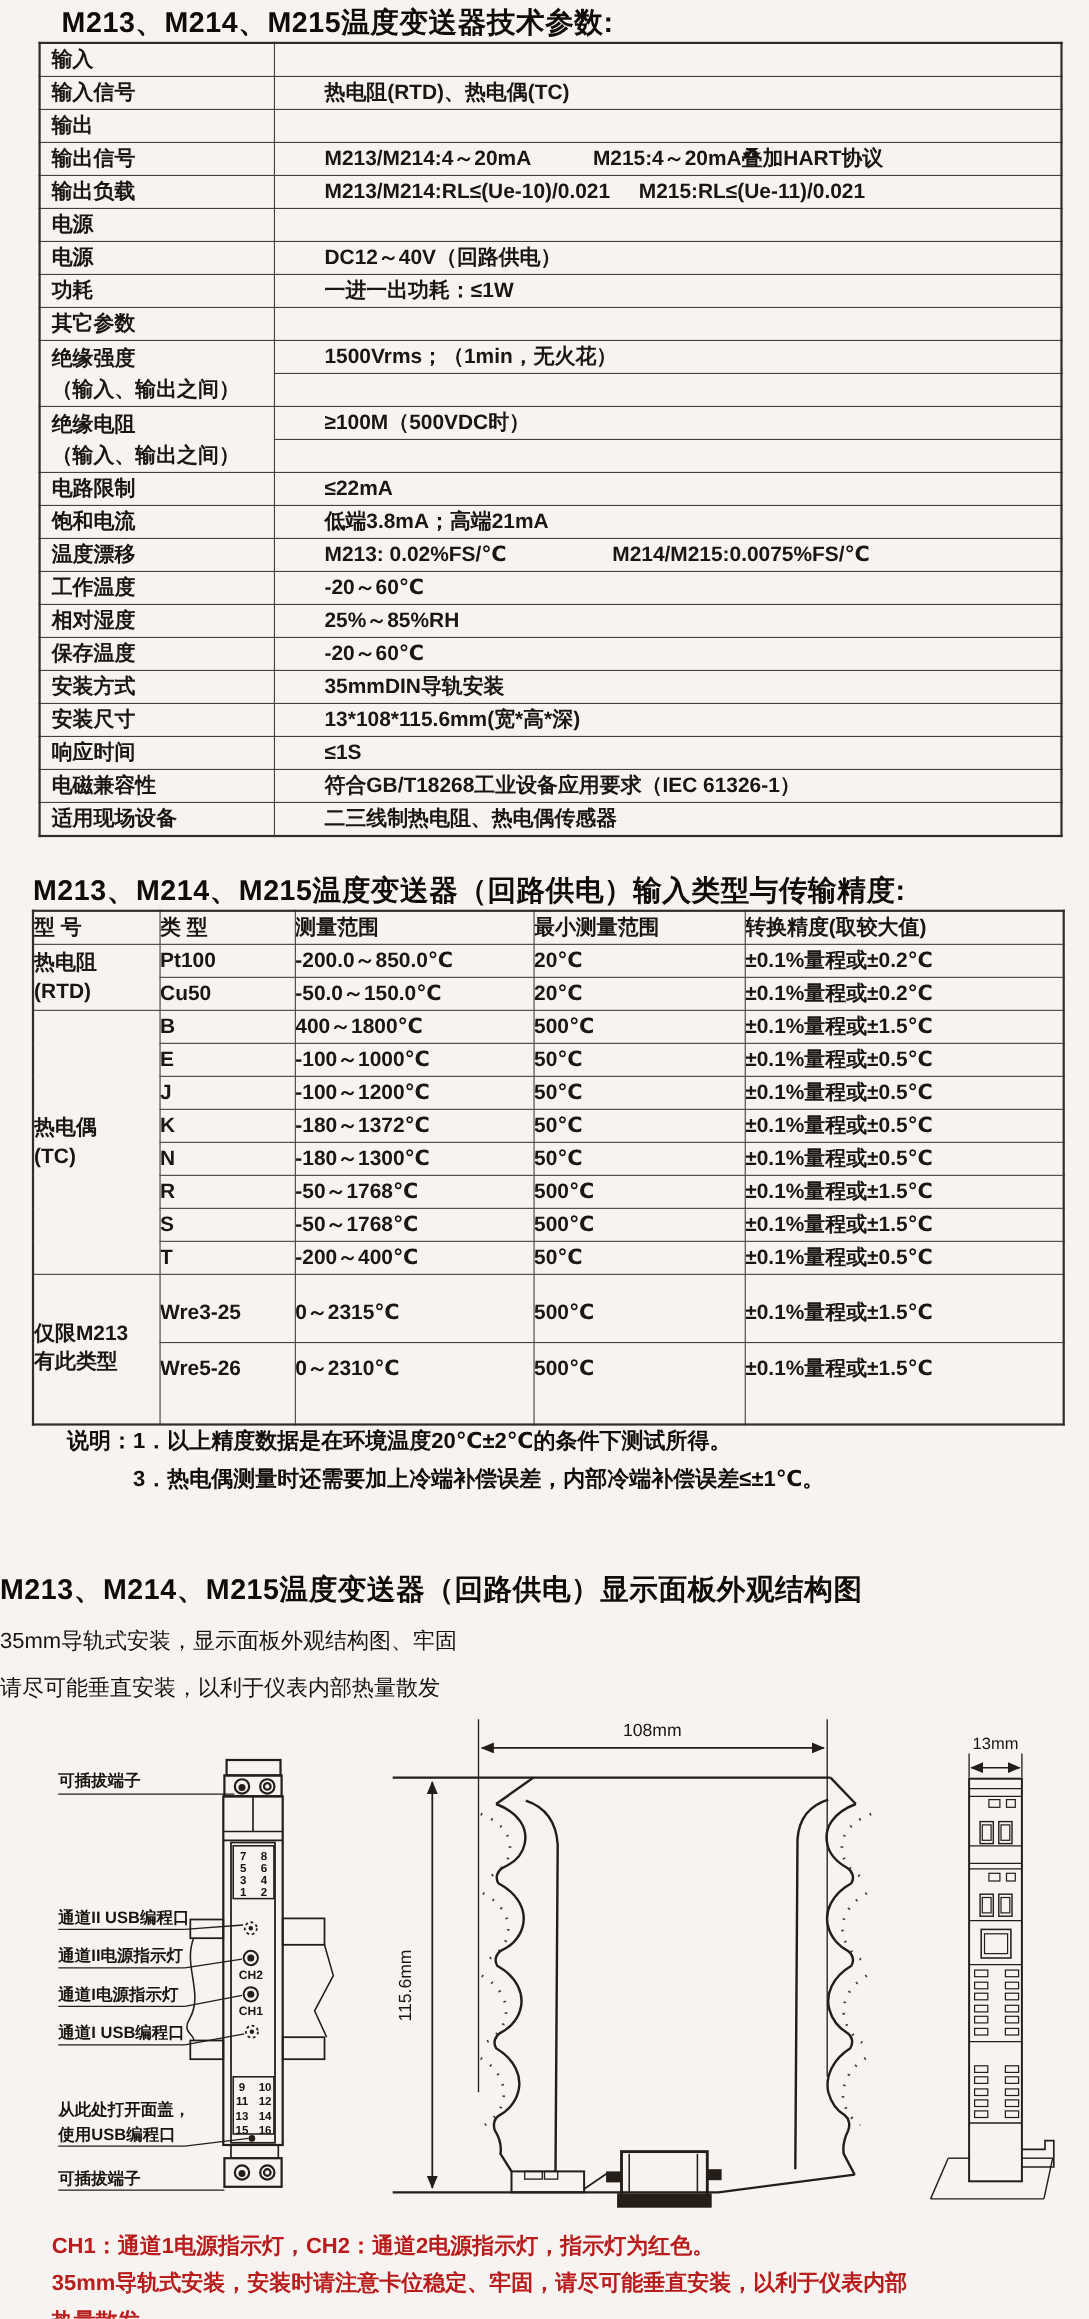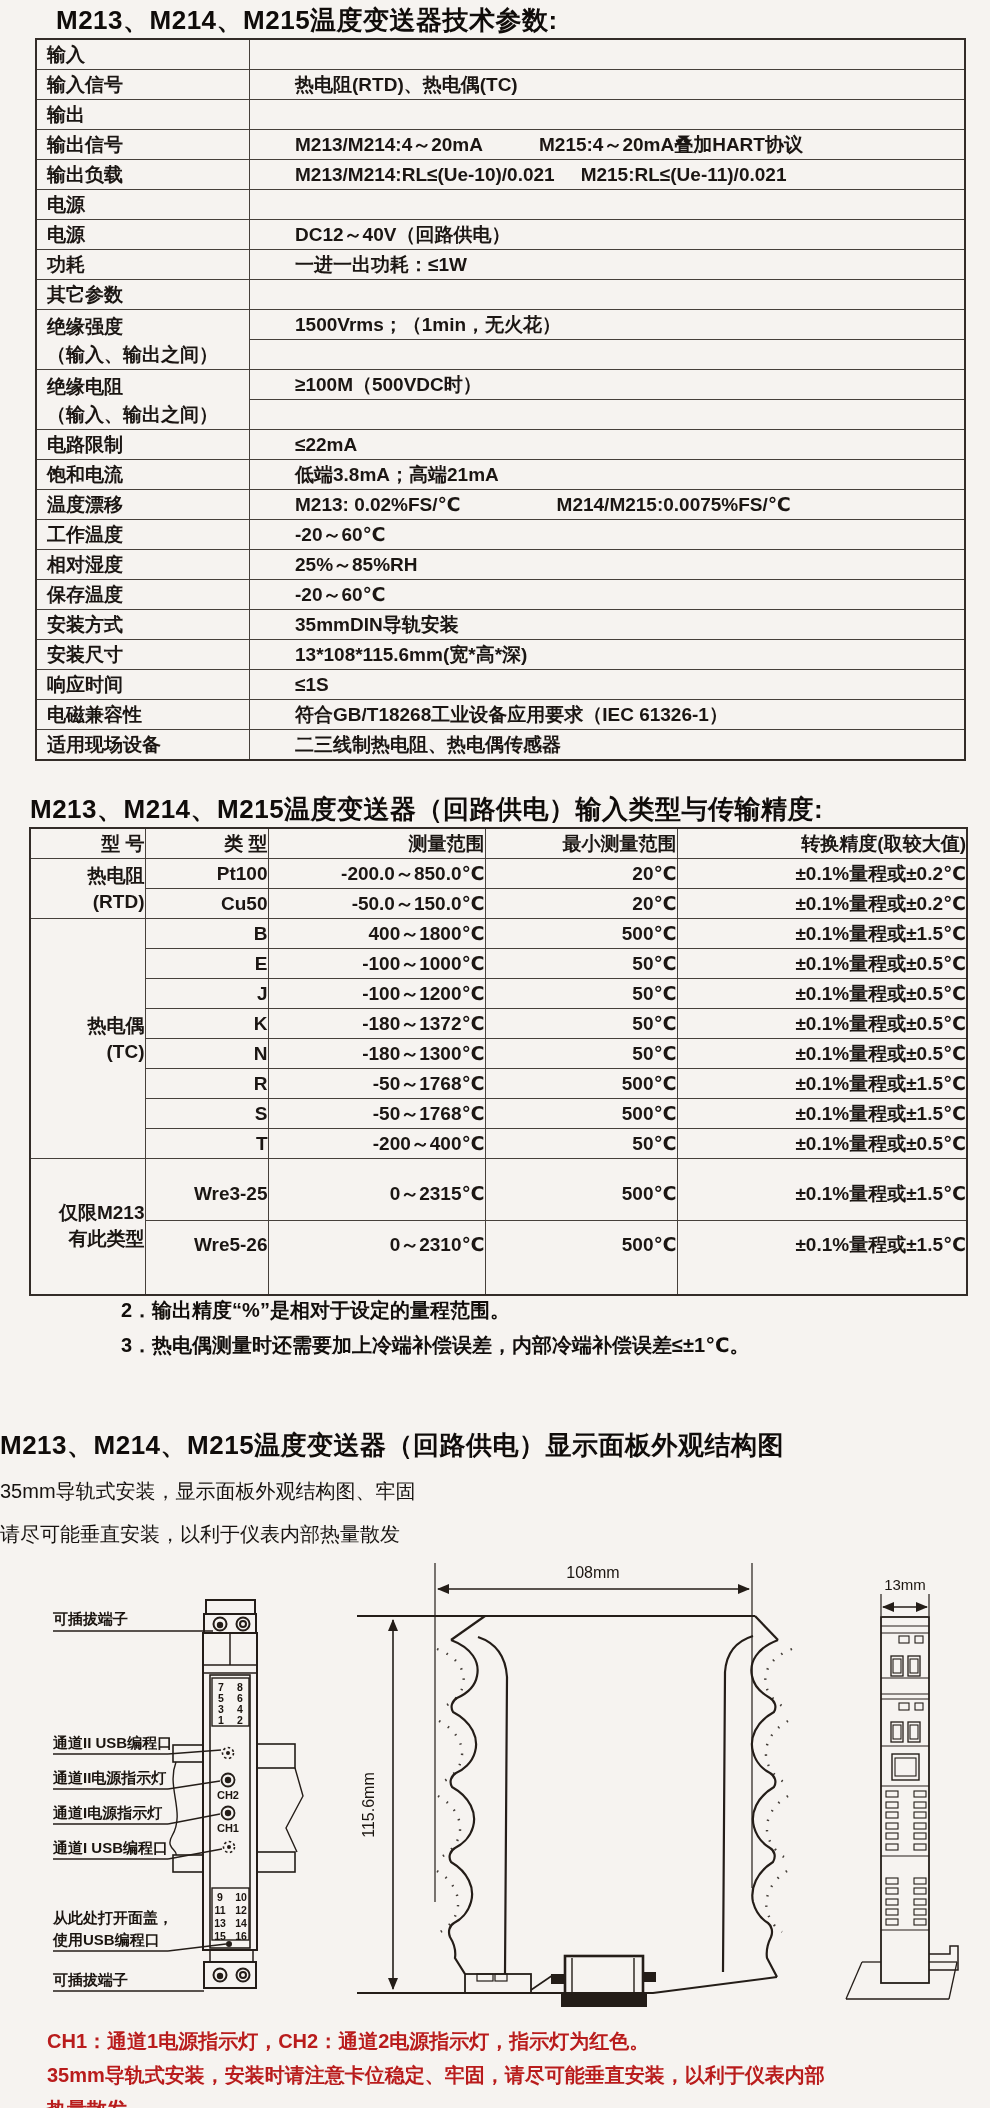--- a/index.html
+++ b/index.html
@@ -9,21 +9,21 @@
   .ttl{font-size:26px;font-weight:700;white-space:nowrap;letter-spacing:.5px;color:#100c0a}
   .sub{font-size:20px;font-weight:500;white-space:nowrap}
   .ctr{left:0;width:990px;text-align:left}
   table.t{border-collapse:collapse;table-layout:fixed;border:2.4px solid #332c28}
   table.t td{border:1.5px solid #46403b;font-size:19px;font-weight:600;color:#1b1613;
              padding:0;height:29px;line-height:22px;overflow:hidden;white-space:nowrap}
   .t1 td.c1{width:202px;padding-left:10px}
   .t1 td.c2{padding-left:45px}
   .t1 .dblbl div{line-height:27px;padding-top:1px}
   .g-out{margin-left:56px}.g-load{margin-left:26px}.g-drift{margin-left:96px}
-  .t2 td{text-align:right}
+  .t2 td{text-align:left}
   .t2 tr.hd td{font-weight:600}
   .t2 td.mod{vertical-align:middle}
   .t2 td.mod div{line-height:26px}
   .t2 tr.tall1>td.dat{vertical-align:top;padding-top:24px}
   .t2 tr.tall2>td.dat{vertical-align:top;padding-top:13px}
   .notes div{font-size:20px;font-weight:700;line-height:35px;white-space:nowrap;color:#120e0b}
   .notes .ind{padding-left:60px}
   .foot{font-size:20px;font-weight:700;white-space:nowrap;color:#b91c1c}
   svg text{font-family:"Liberation Sans","DejaVu Sans",sans-serif;fill:#1b1510}
   .dlabel{font-size:15px;font-weight:700}
@@ -242,21 +242,21 @@
     <tr class="tall2" style="height:74px">
           <td class="dat">Wre5-26</td>
           <td class="dat">0～2310℃</td>
           <td class="dat">500℃</td>
           <td class="dat">±0.1%量程或±1.5℃</td>
         </tr>
   </tbody>
     </table>
 
   <div class="abs notes" style="left:61px;top:1293px">
-    <div class="ind">2．输出精度“%”是相对于设定的量程范围。</div>
+    <div><span>说明：</span><span>1．以上精度数据是在环境温度20℃±2℃的条件下测试所得。</span></div>
     <div class="ind">3．热电偶测量时还需要加上冷端补偿误差，内部冷端补偿误差≤±1℃。</div>
   </div>
 
   <div class="abs ttl ctr" style="top:1428px">M213、M214、M215温度变送器（回路供电）显示面板外观结构图</div>
   <div class="abs sub ctr" style="top:1478px">35mm导轨式安装，显示面板外观结构图、牢固</div>
   <div class="abs sub ctr" style="top:1521px">请尽可能垂直安装，以利于仪表内部热量散发</div>
 
   <svg class="abs" style="left:0;top:1550px" width="990" height="470" viewBox="0 1550 990 470">
     <defs>
       <marker id="ar" markerWidth="13" markerHeight="10" refX="11" refY="5" orient="auto-start-reverse" markerUnits="userSpaceOnUse">

